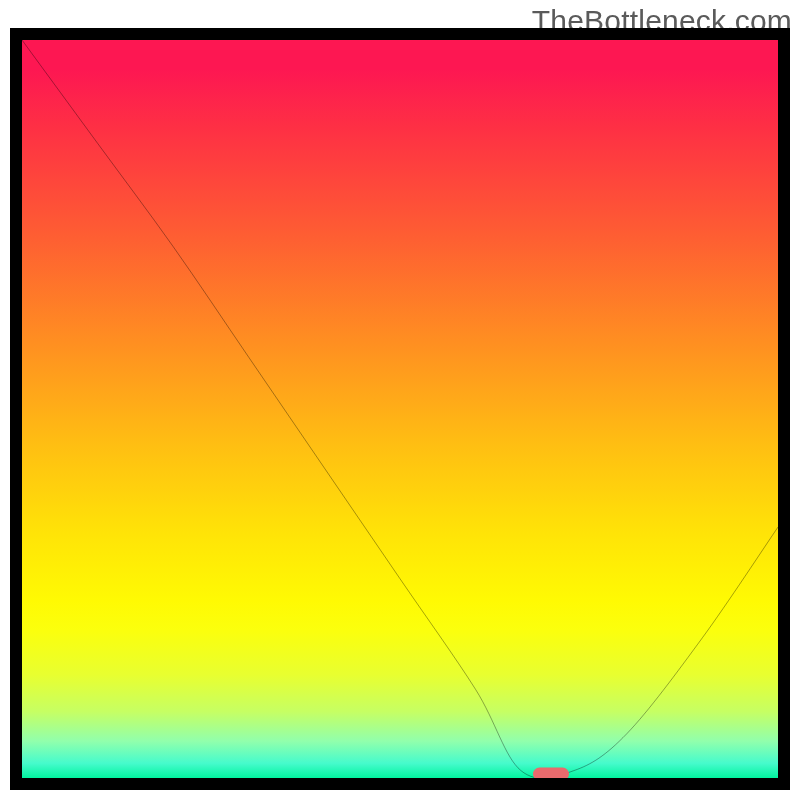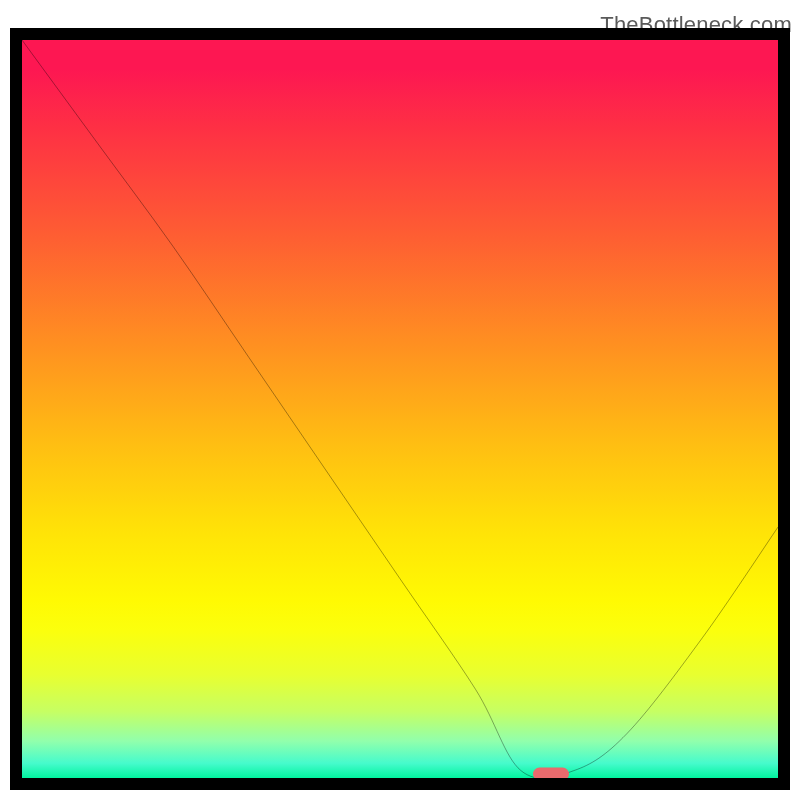--- a/index.html
+++ b/index.html
@@ -10,23 +10,23 @@
     background: #ffffff;
     font-family: Arial, Helvetica, sans-serif;
   }
   .container {
     position: relative;
     width: 800px;
     height: 800px;
   }
   .watermark {
     position: absolute;
-    top: 12px;
+    top: 4px;
     right: 8px;
-    font-size: 22px;
+    font-size: 30px;
     color: #5a5a5a;
     font-weight: 500;
     letter-spacing: 0.2px;
   }
   .frame {
     position: absolute;
     left: 10px;
     top: 28px;
     width: 780px;
     height: 762px;

